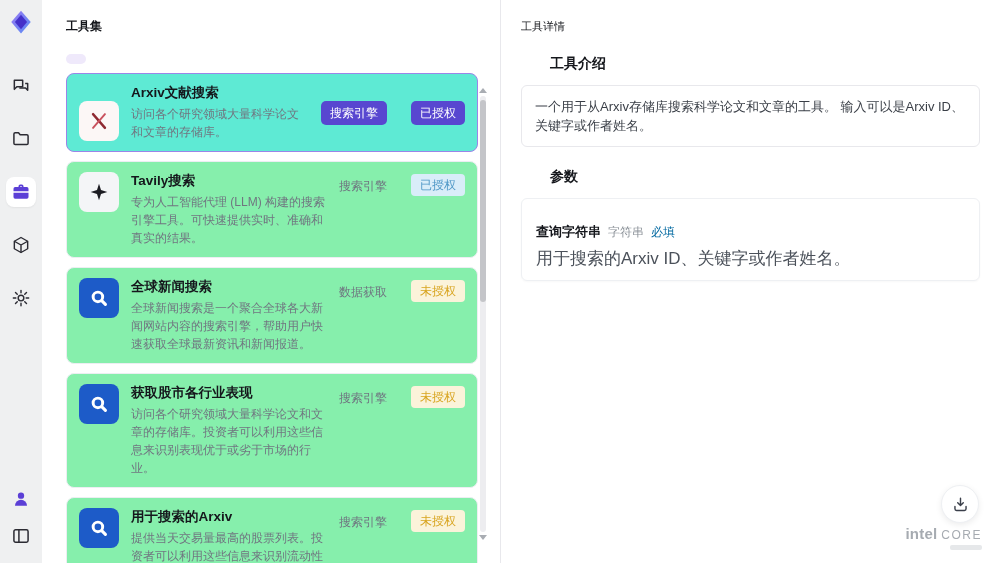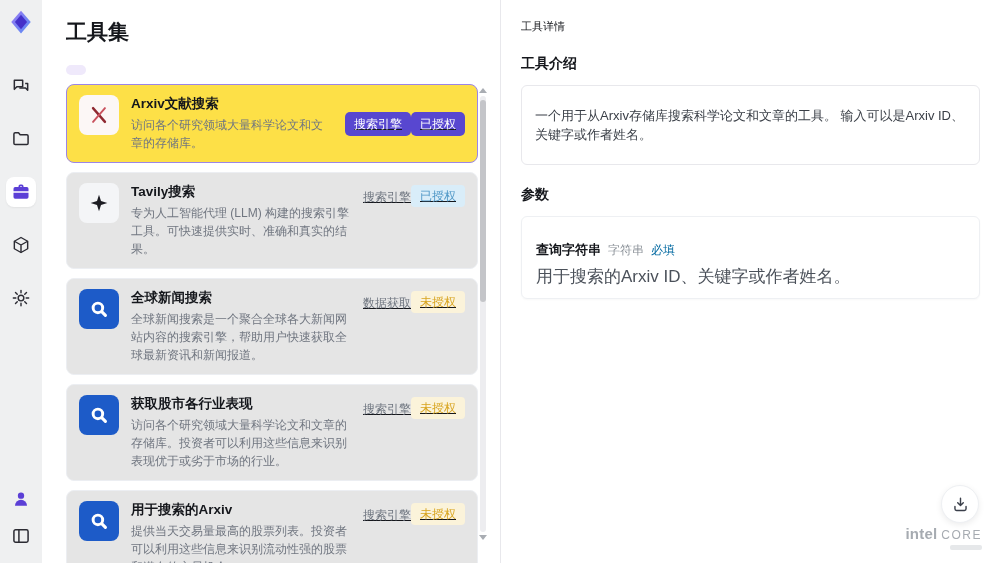--- a/index.html
+++ b/index.html
@@ -21,41 +21,41 @@
     border-radius:8px; cursor:pointer;
   }
   .rail-btn.active { background:#ffffff; box-shadow:0 1px 2px rgba(0,0,0,.06); }
   .rail-bottom { margin-top:auto; display:flex; flex-direction:column; align-items:center; gap:7px; margin-bottom:12px; }
 
   
   .list-panel {
     position:absolute; left:42px; top:0; width:458px; height:563px;
     background:#ffffff; padding:18px 0 0 24px;
   }
-  .list-title { font-size:21px; font-weight:bold; color:#15171c; }
+  .list-title { font-size:12px; font-weight:bold; color:#15171c; }
   .tabs { display:flex; gap:14px; margin-top:19px; align-items:center; }
   .tab { font-size:12.5px; color:#9ca1ab; padding:5px 10px; border-radius:5px; cursor:pointer; white-space:nowrap; }
   .tab.active { background:#efe9fb; color:#6d4fd4; }
 
   .tool-list { margin-top:9px; width:412px; }
   .card {
     display:flex; gap:12px; padding:10px 12px; border:1px solid #eceef2;
-    border-radius:8px; margin-bottom:9px; background:#e5e5e5; cursor:pointer;
-  }
-  .card.selected { background:#fde047; border:1.5px solid #9b85e8; }
+    border-radius:8px; margin-bottom:9px; background:#86efac; cursor:pointer;
+  }
+  .card.selected { background:#5eead4; border:1.5px solid #9b85e8;align-items:flex-end; }
   .card-icon {
     width:40px; height:40px; border-radius:8px; flex:0 0 40px;
     display:flex; align-items:center; justify-content:center; background:#f4f5f7;
   }
   .card.selected .card-icon, .card-icon.icon-arxiv { background:#fcf7f6; }
   .card-icon.icon-search { background:#1d5bc8; }
   .card-body { flex:1; min-width:0; }
   .card-title { font-size:13.5px; font-weight:bold; color:#15171c; line-height:17px; }
   .card-desc { font-size:12px; color:#707680; line-height:18px; margin-top:4px; max-width:266px; }
-  .card-badges { margin-left:auto; display:flex; gap:0; align-items:flex-start; padding-top:2px; flex:0 0 auto;text-decoration:underline; }
+  .card-badges { margin-left:auto; display:flex; gap:24px; align-items:flex-start; padding-top:2px; flex:0 0 auto; }
   .card.selected .card-badges { align-self:center; padding-top:0; }
   .badge { font-size:12px; white-space:nowrap; line-height:1; }
   .badge-solid { background:#5847d0; color:#ffffff; padding:6px 9px; border-radius:5px; }
   .badge-plain { color:#6f7680; padding:6px 0; }
   .badge-blue { background:#d9edf9; color:#4e97c6; padding:5px 9px; border-radius:4px; }
   .badge-yellow { background:#fbf3da; color:#d8a41f; padding:5px 9px; border-radius:4px; }
 
   
   .scrollbar { position:absolute; left:437px; top:88px; width:8px; height:458px; }
   .scroll-track { position:absolute; left:1px; top:8px; bottom:14px; width:6px; background:#ededf0; border-radius:3px; }
@@ -63,24 +63,24 @@
   .scroll-arrow { position:absolute; left:0; width:0; height:0; border-left:4px solid transparent; border-right:4px solid transparent; }
   .scroll-arrow.up { top:0; border-bottom:5px solid #a9adb3; }
   .scroll-arrow.down { bottom:6px; border-top:5px solid #a9adb3; }
 
   
   .detail-panel {
     position:absolute; left:500px; top:0; width:500px; height:563px;
     background:#ffffff; border-left:1px solid #e8e8ec; padding:19px 20px 0 20px;
   }
   .detail-title { font-size:11px; font-weight:normal; }
-  .section-heading { font-size:14px; font-weight:bold; margin-top:21px; }
+  .section-heading { font-size:14px; font-weight:bold; margin-top:21px;margin-left:29px; }
   .intro-box {
     margin-top:12px; border:1px solid #e8e8ec; border-radius:6px;
-    padding:20px 13px; font-size:13px; color:#3a3f47; line-height:19px;
+    padding:11px 13px; font-size:13px; color:#3a3f47; line-height:19px;
   }
   .param-card {
     margin-top:12px; border:1px solid #eef0f3; border-radius:6px;
     padding:12px 14px; box-shadow:0 1px 2px rgba(0,0,0,.03);
   }
   .param-head { display:flex; align-items:baseline; gap:7px; }
   .param-name { font-size:13px; font-weight:bold; color:#15171c;margin-top:12px; }
   .param-type { font-size:12px; color:#8a9097; }
   .param-required { font-size:12px; color:#0369a1; }
   .param-desc { font-size:17px; color:#4b515a; margin-top:9px; line-height:18px; }

